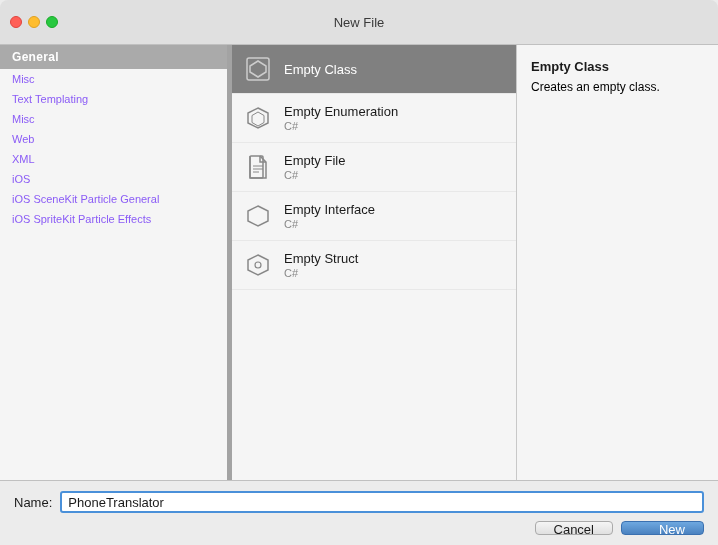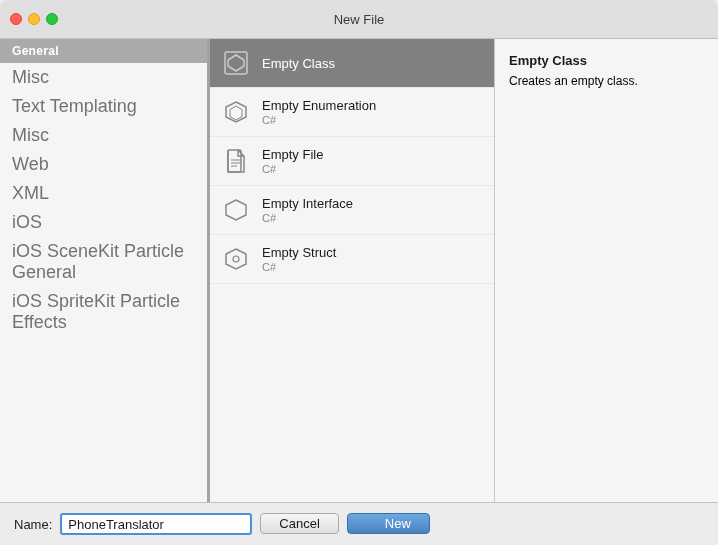--- a/index.html
+++ b/index.html
@@ -12,21 +12,21 @@
       color: #1a1a1a;
       display: flex;
       flex-direction: column;
       border-radius: 8px;
       overflow: hidden;
     }
 
     
     .title-bar {
       background: #e0e0e0;
-      height: 39px;
+      height: 45px;
       display: flex;
       align-items: center;
       justify-content: center;
       position: relative;
       border-bottom: 1px solid #c0c0c0;
       flex-shrink: 0;
     }
     .title-bar-controls {
       position: absolute;
       left: 10px;
@@ -49,31 +49,31 @@
 
     
     .main-content {
       display: flex;
       flex: 1;
       overflow: hidden;
     }
 
     
     .left-panel {
-      width: 210px;
+      width: 232px;
       background: #f5f5f5;
-      border-right: 3px solid #a3a3a3;
+      border-right: 5px solid #a3a3a3;
       overflow-y: auto;
       flex-shrink: 0;
     }
     .left-panel-item {
       padding: 4px 12px;
       cursor: pointer;
-      color: #737373;
-      font-size: 18px;
+      color: #8b5cf6;
+      font-size: 11px;
     }
     .left-panel-header {
       background: #aaaaaa;
       color: #ffffff;
       font-size: 12px;
       font-weight: 600;
       padding: 5px 12px;
       letter-spacing: 0.3px;
     }
 
@@ -135,21 +135,21 @@
       font-size: 12px;
       color: #000000;
     }
 
     
     .bottom-bar {
       background: #ececec;
       border-top: 1px solid #c0c0c0;
       padding: 10px 14px;
       display: flex;
-      flex-direction: row;
+      flex-direction: column;
       gap: 8px;
       flex-shrink: 0;
     }
     .name-row {
       display: flex;
       align-items: center;
       gap: 8px;
     }
     .name-label {
       font-size: 13px;
@@ -166,21 +166,21 @@
       background: #fff;
       outline: none;
       color: #1a1a1a;
     }
     .button-row {
       display: flex;
       justify-content: flex-end;
       gap: 8px;
     }
     .btn {
-      height: 21px;
+      height: 14px;
       padding: 0 18px;
       font-size: 13px;
       border-radius: 4px;
       cursor: pointer;
       border: 1px solid #aaa;
       background: linear-gradient(to bottom, #f5f5f5, #e0e0e0);
       color: #1a1a1a;
     }
     .btn-primary {
       background: linear-gradient(to bottom, #6ea8e0, #4a82c0);

